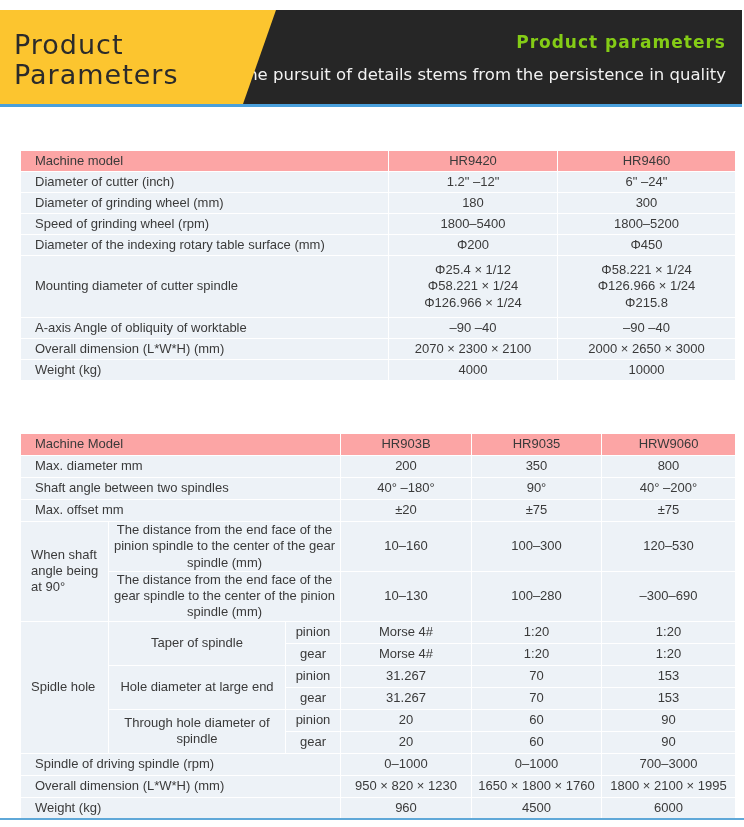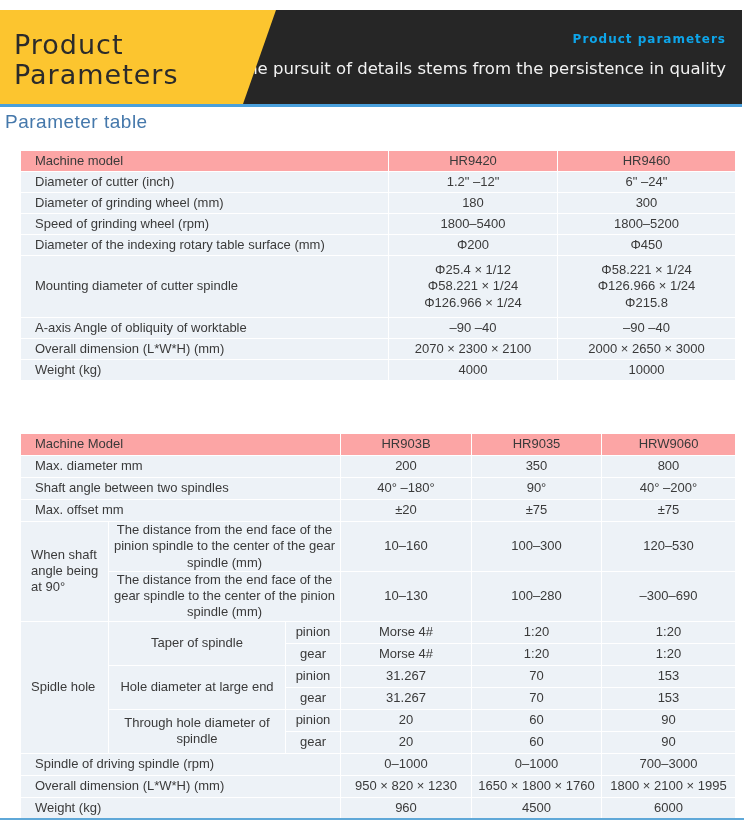--- a/index.html
+++ b/index.html
@@ -23,24 +23,24 @@
     position: absolute;
     inset: 0;
     background: #262626;
     border-bottom: 3px solid #4aa0dc;
     display: flex;
     flex-direction: column;
     align-items: flex-end;
     padding: 22px 16px 0 0;
   }
   .banner-right-title {
-    color: #0ea5e9;
+    color: #84cc16;
     font-family: "DejaVu Sans", sans-serif;
     font-weight: 800;
-    font-size: 12px;
+    font-size: 17px;
     letter-spacing: 1px;
   }
   .banner-right-subtitle {
     margin-top: 13px;
     color: #f2f2f2;
     font-family: "DejaVu Sans", sans-serif;
     font-weight: 400;
     font-size: 16.5px;
   }
   .banner-yellow {
@@ -130,21 +130,20 @@
       <div class="banner-right-title">Product parameters</div>
       <div class="banner-right-subtitle">The pursuit of details stems from the persistence in quality</div>
     </div>
     <div class="banner-yellow"></div>
     <div class="banner-left-title">
       <div>Product</div>
       <div>Parameters</div>
     </div>
   </div>
 
-  <div class="section-title">Parameter table</div>
 
   <table class="table1">
     <colgroup>
         <col class="c-label">
         <col class="c-v1">
         <col class="c-v2">
       </colgroup>
     <tbody>
       <tr class="head">
         <td class="lbl">Machine model</td>

